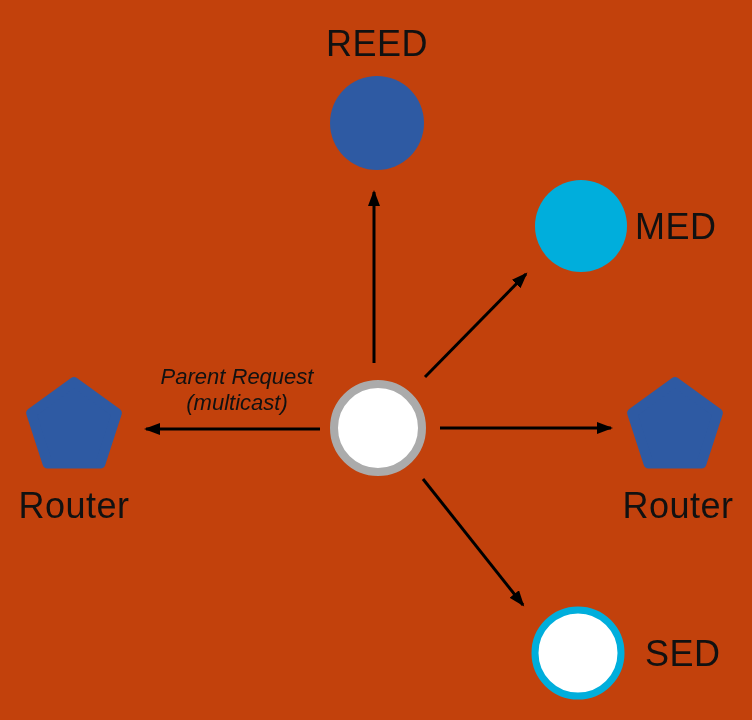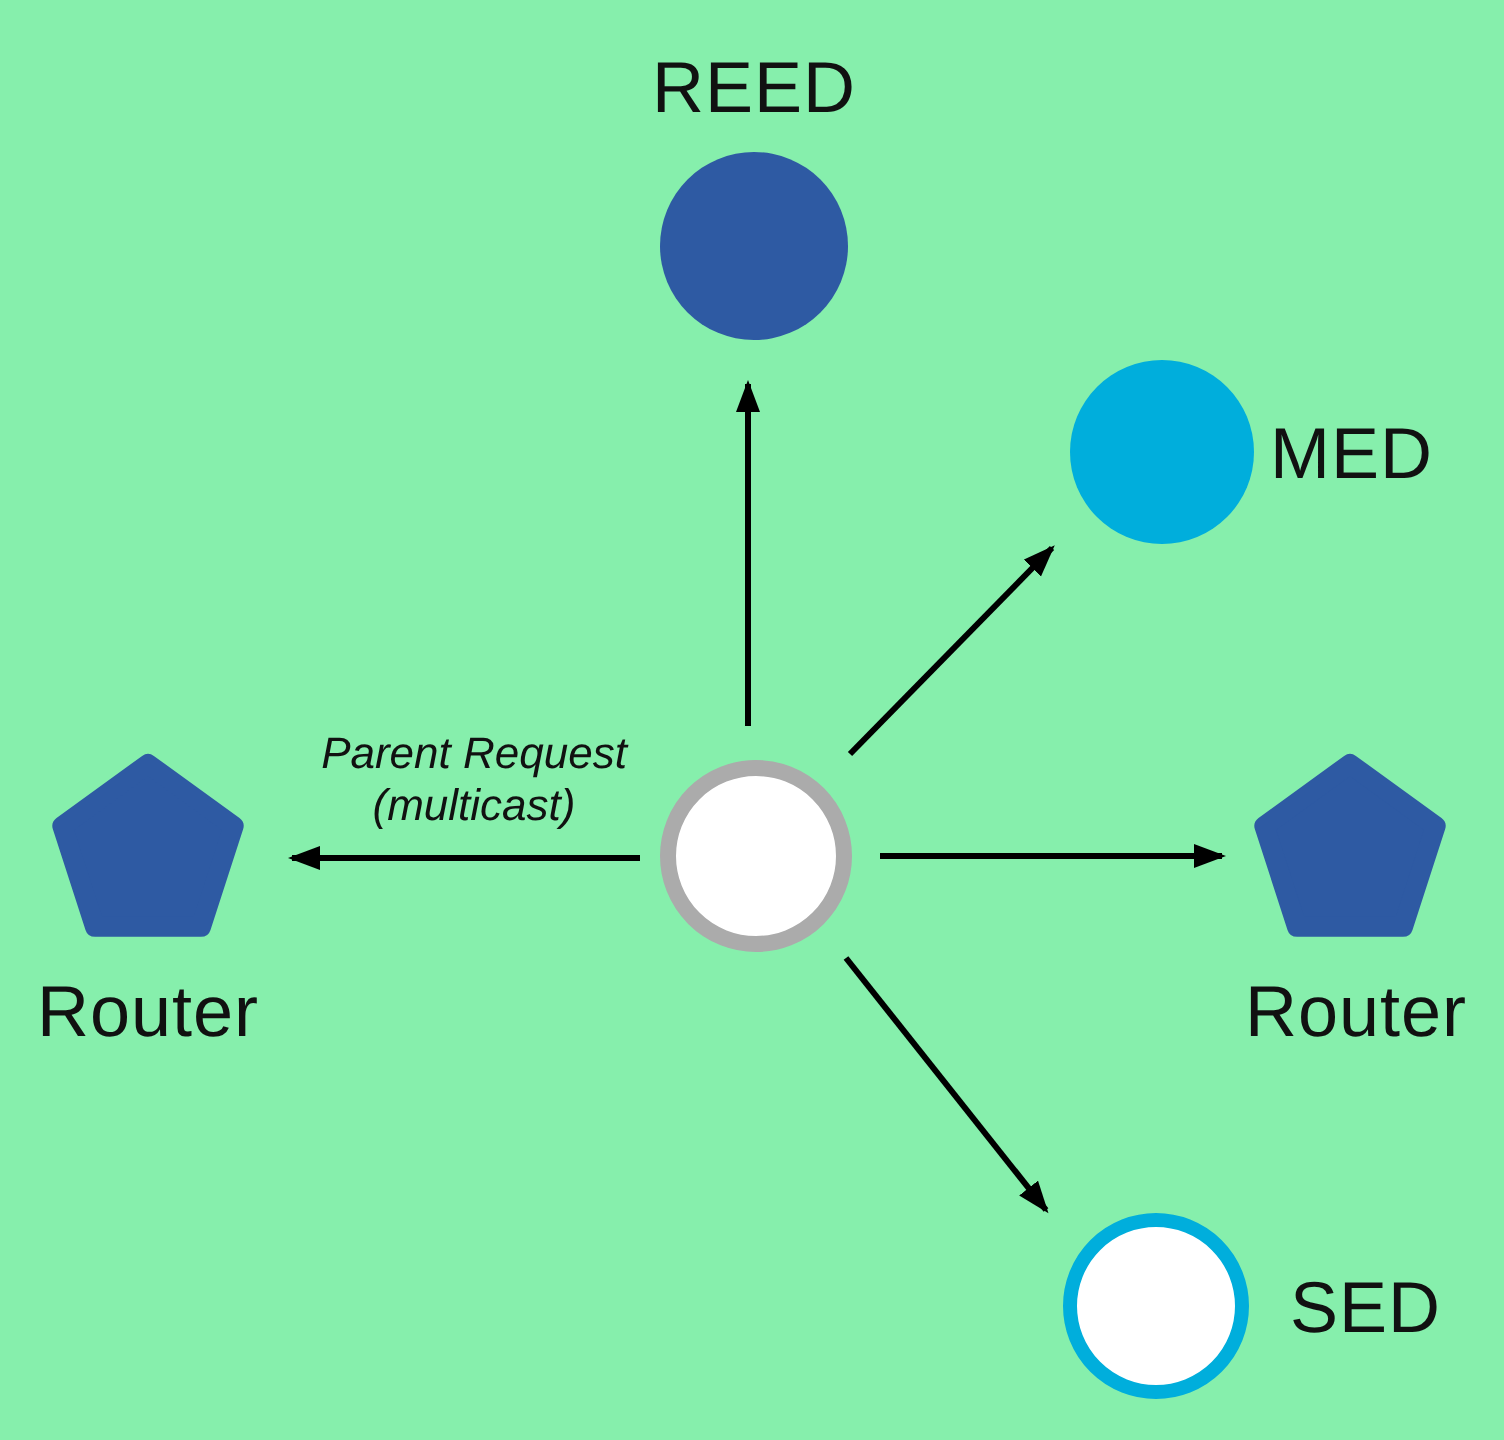--- a/index.html
+++ b/index.html
@@ -5,21 +5,21 @@
   html, body {
     margin: 0;
     padding: 0;
     background: #ffffff;
     font-family: "Liberation Sans", sans-serif;
   }
   .stage {
     position: relative;
     width: 752px;
     height: 720px;
-    background: #86efac;
+    background: #c2410c;
     overflow: hidden;
   }
   svg { display: block; }
   text {
     fill: #111111;
     font-family: "Liberation Sans", sans-serif;
   }
   .node-label {
     font-size: 36px;
     font-weight: 400;

